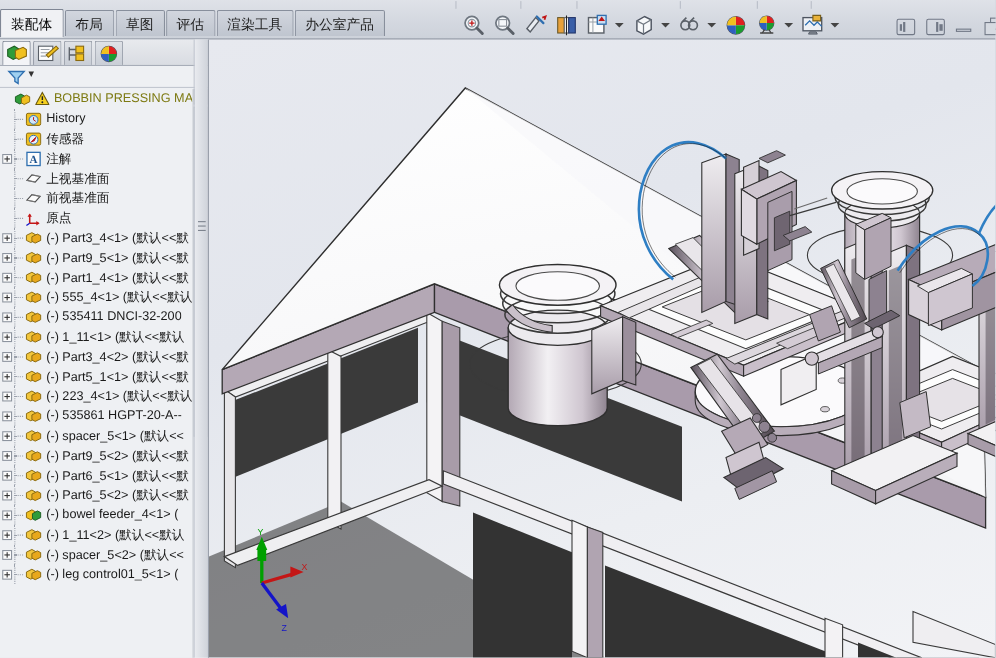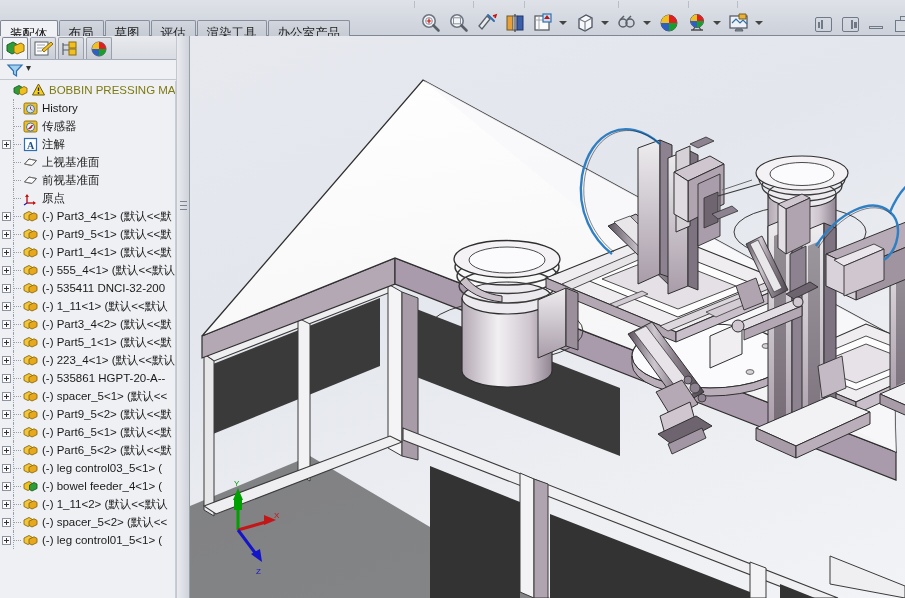--- a/index.html
+++ b/index.html
@@ -11,21 +11,21 @@
   }
   #app{position:relative;width:905px;height:598px;overflow:hidden;}
 
   
   .ribbon{
     position:absolute;left:0;top:0;width:905px;height:36px;
     background:linear-gradient(to bottom,#dfe2e8 0%,#d4d8e0 55%,#cdd2da 100%);
     border-bottom:1px solid #7f8694;
     box-sizing:border-box;
   }
-  .tabstrip{position:absolute;left:0;top:20px;height:26px;display:flex;align-items:flex-start;}
+  .tabstrip{position:absolute;left:0;top:8px;height:26px;display:flex;align-items:center;}
   .tab{
     height:24px;line-height:24px;padding:0 9px;margin-right:1px;
     font-size:12.5px;color:#1d1d1d;white-space:nowrap;
     background:linear-gradient(to bottom,#d2d6de,#bfc5cf);
     border:1px solid #888f9c;border-bottom:none;
     border-radius:2px 2px 0 0;box-sizing:border-box;cursor:pointer;
   }
   .tab.active{
     background:#f0f1f4;height:26px;line-height:26px;
     border-color:#7f8694;color:#000;
@@ -520,29 +520,20 @@
           <span class="lbl">(-) Part6_5&lt;1&gt;  (默认&lt;&lt;默</span>
         </div>
         <div class="trow">
           <div class="exp"></div>
           <div class="dots v"></div>
           <div class="ico"><svg width="15" height="15" viewBox="0 0 15 15">
               <path d="M1 5 L6 2.5 L9.5 4.5 L9.5 9 L5 11.5 L1 9.5 Z" fill="#f2c63c" stroke="#8a6a10" stroke-width="0.9"></path>
               <path d="M6 6.2 L11 3.8 L14 5.4 L14 9.6 L9 12 L6 10.4 Z" fill="#e8a81c" stroke="#8a6a10" stroke-width="0.9"></path>
             </svg></div>
           <span class="lbl">(-) Part6_5&lt;2&gt;  (默认&lt;&lt;默</span>
-        </div>
-        <div class="trow">
-          <div class="exp"></div>
-          <div class="dots v"></div>
-          <div class="ico"><svg width="15" height="15" viewBox="0 0 15 15">
-              <path d="M1 5 L6 2.5 L9.5 4.5 L9.5 9 L5 11.5 L1 9.5 Z" fill="#f2c63c" stroke="#8a6a10" stroke-width="0.9"></path>
-              <path d="M6 6.2 L11 3.8 L14 5.4 L14 9.6 L9 12 L6 10.4 Z" fill="#e8a81c" stroke="#8a6a10" stroke-width="0.9"></path>
-            </svg></div>
-          <span class="lbl">(-) leg control03_5&lt;1&gt;  (</span>
         </div>
         <div class="trow">
           <div class="exp"></div>
           <div class="dots v"></div>
           <div class="ico"><svg width="15" height="15" viewBox="0 0 15 15">
               <path d="M1 5 L6 2.5 L9.5 4.5 L9.5 9 L5 11.5 L1 9.5 Z" fill="#f0c020" stroke="#8a6a10" stroke-width="0.9"></path>
               <path d="M6.5 6 L11 3.5 L14 5 L14 9.5 L9 12 L6.5 10.5 Z" fill="#2f9c3a" stroke="#1d5f24" stroke-width="0.9"></path>
             </svg></div>
           <span class="lbl">(-) bowel feeder_4&lt;1&gt;  (</span>
         </div>

